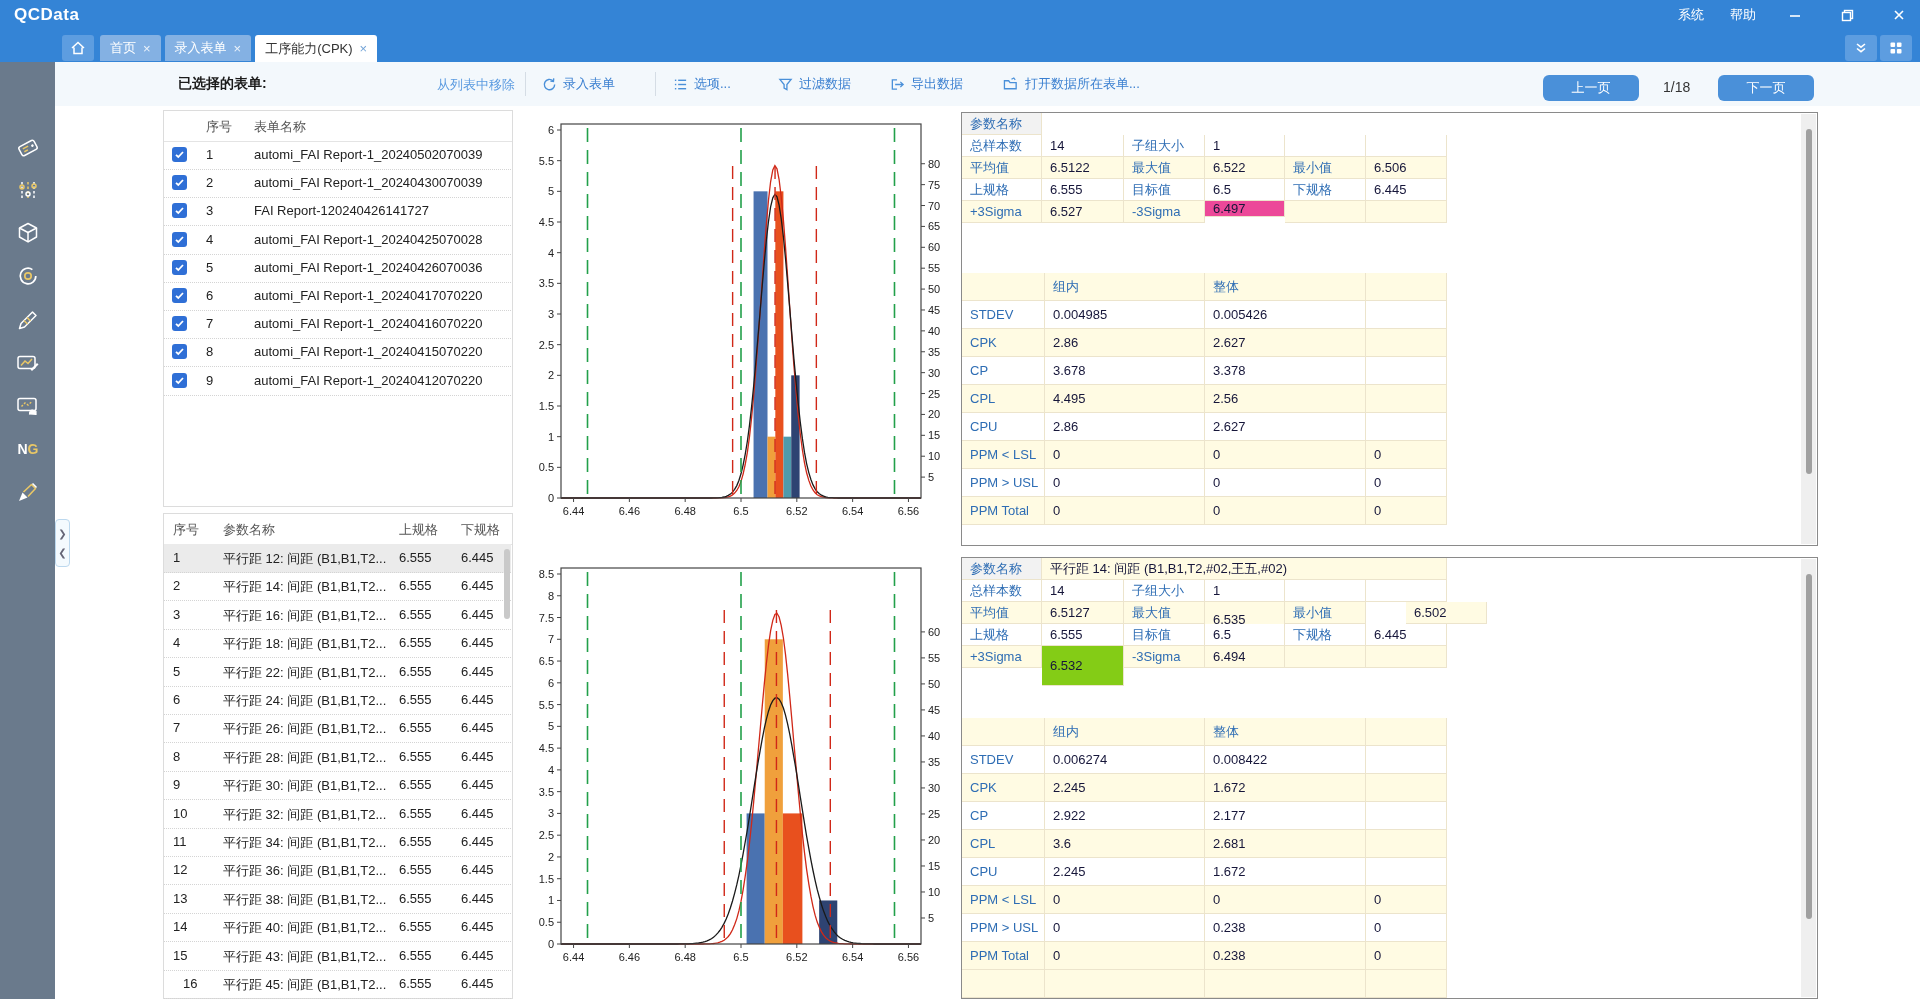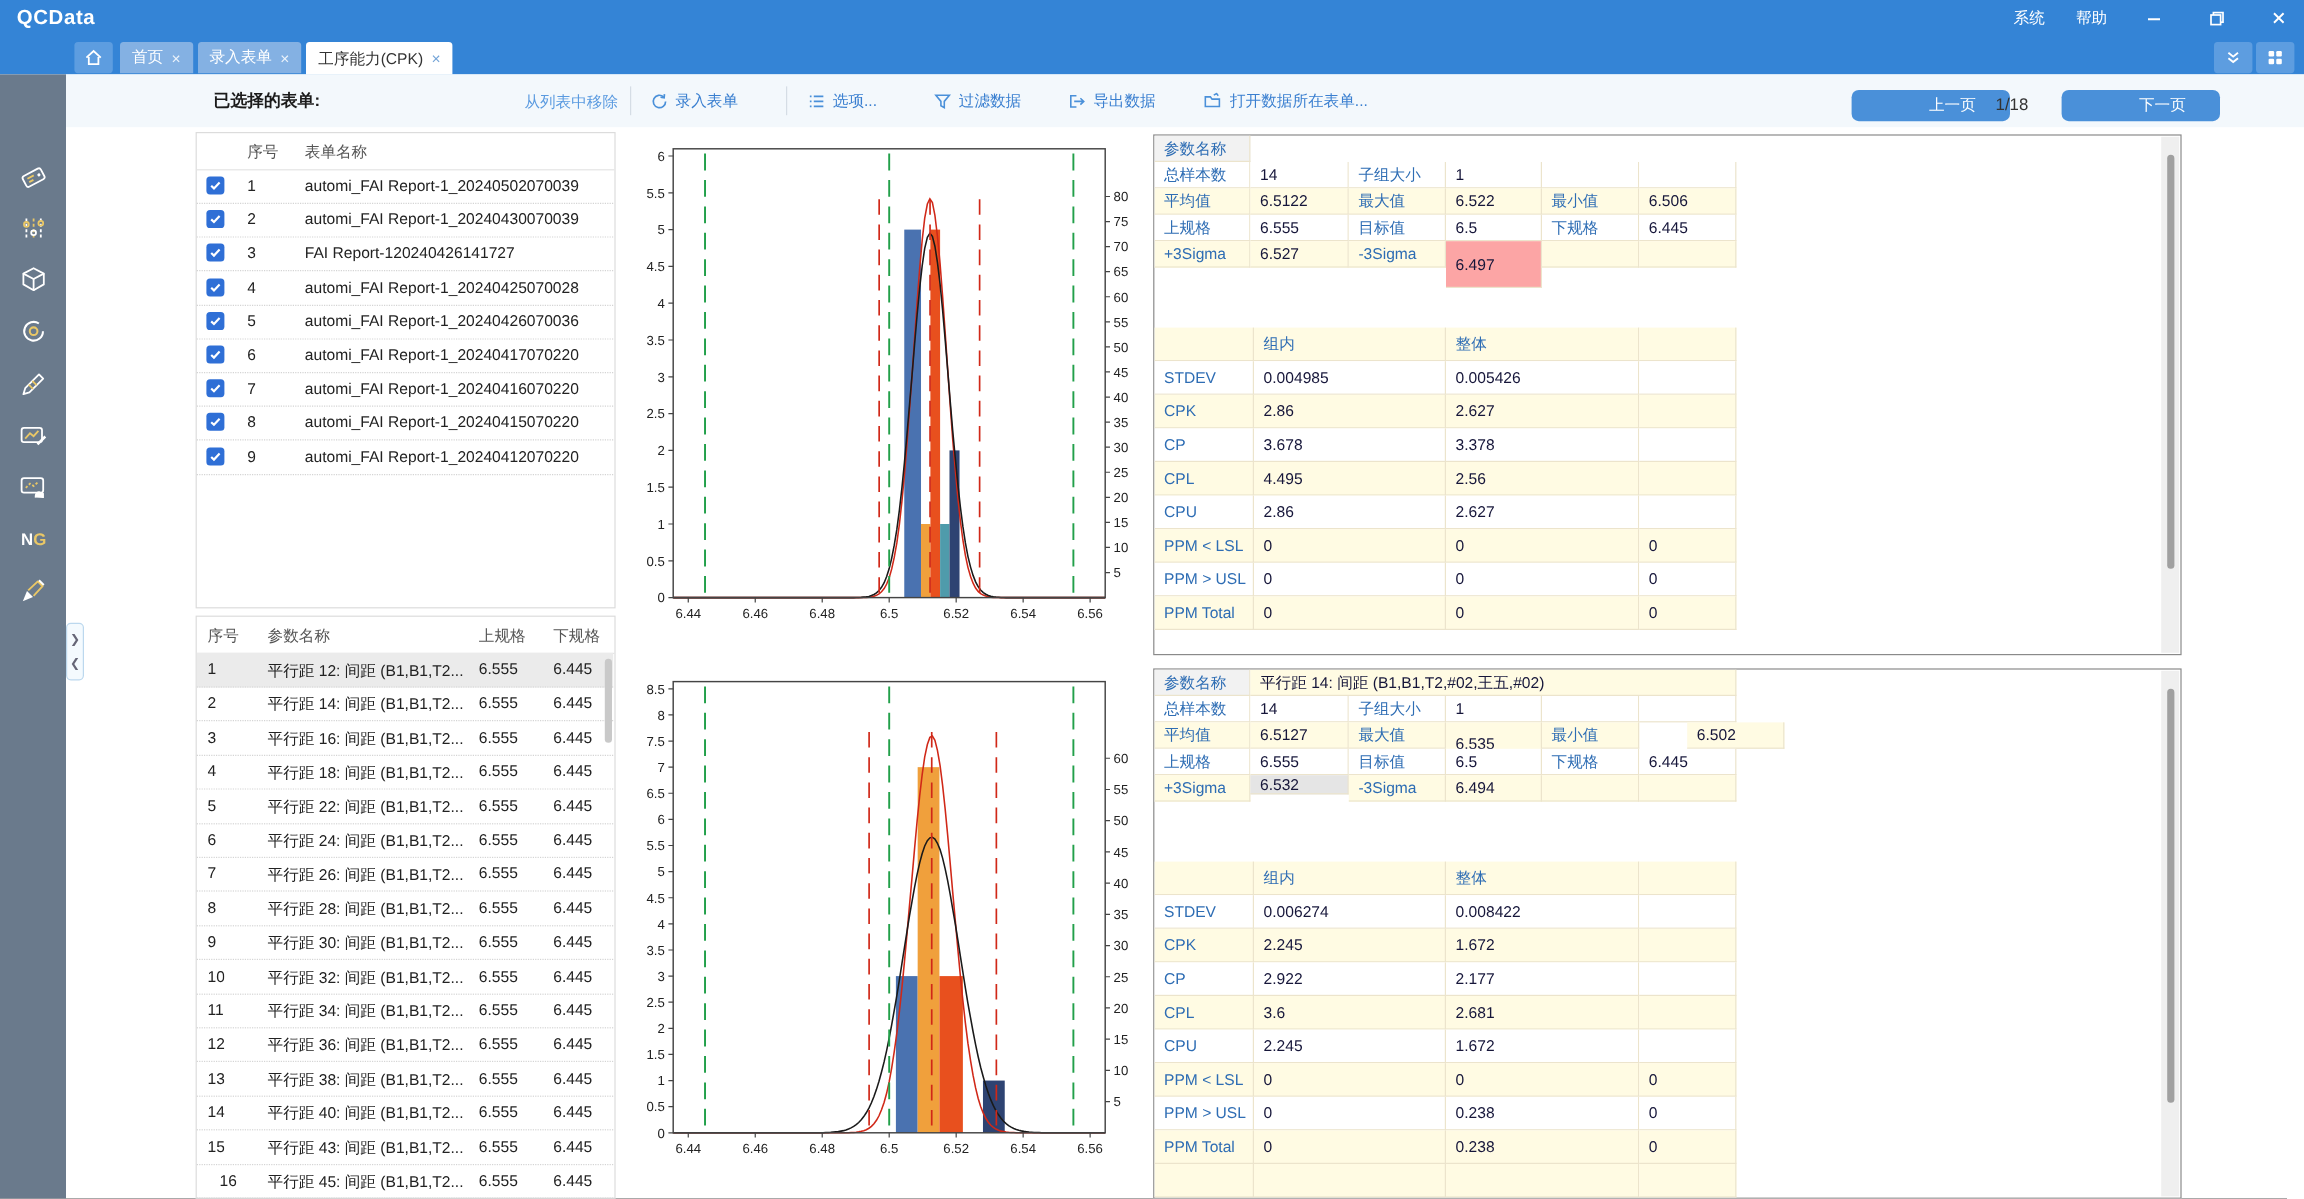--- a/index.html
+++ b/index.html
@@ -27,21 +27,21 @@
   
   .sidebar{position:absolute;left:0;top:62px;width:55px;height:937px;background:#6a7a8c;}
   .side-icon{position:absolute;left:14px;width:28px;height:28px;display:flex;align-items:center;justify-content:center;}
   
   .toolbar{position:absolute;left:55px;top:62px;width:1865px;height:44px;background:#f3f8fc;}
   .sel-label{position:absolute;left:123px;top:13px;font-size:14px;font-weight:700;color:#1b1b1b;}
   .link{position:absolute;top:14px;font-size:13px;color:#5a9ae0;}
   .tool-btn{position:absolute;top:9px;height:26px;display:flex;align-items:center;gap:6px;font-size:13px;color:#3a7fd0;}
   .tool-sep{position:absolute;top:10px;width:1px;height:24px;background:#d5dde5;}
   .pg-btn{position:absolute;top:13px;width:96px;height:26px;background:#4a90d9;border-radius:6px;color:#fff;
-          font-size:13px;display:flex;align-items:center;justify-content:center;padding-left:36px;}
+          font-size:13px;display:flex;align-items:center;justify-content:center;}
   .pg-num{position:absolute;top:17px;font-size:14px;color:#333;}
   
   .panel{position:absolute;background:#fff;border:1px solid #dcdcdc;box-sizing:border-box;}
   .grid-header{position:absolute;left:0;top:0;right:0;height:30px;border-bottom:1px solid #e4e4e4;
                font-size:13px;color:#555;}
   .gh-cell{position:absolute;top:7px;}
   .list-row{position:absolute;left:0;right:1px;height:28px;border-bottom:1px dotted #d4d4d4;font-size:13px;color:#222;}
   .lr-cell{position:absolute;top:6px;white-space:nowrap;overflow:hidden;}
   .cb{position:absolute;left:8px;top:6px;width:15px;height:15px;background:#2f6fd6;border-radius:3px;
       display:flex;align-items:center;justify-content:center;}
@@ -670,21 +670,21 @@
         <div class="scell val" style="width: 82px; height: 22px; background: rgb(255, 255, 255);">6.555</div>
         <div class="scell lbl" style="width: 81px; height: 22px; background: rgb(255, 255, 255);">目标值</div>
         <div class="scell val" style="width: 80px; height: 22px; background: rgb(255, 255, 255);">6.5</div>
         <div class="scell lbl" style="width: 81px; height: 22px; background: rgb(255, 255, 255);">下规格</div>
         <div class="scell val" style="width: 81px; height: 22px; background: rgb(255, 255, 255);">6.445</div>
       </div>
       <div class="srow" style="top: 88px; height: 22px;">
         <div class="scell lbl" style="width: 80px; height: 22px; background: rgb(255, 251, 227);">+3Sigma</div>
         <div class="scell val" style="width: 82px; height: 22px; background: rgb(255, 251, 227);">6.527</div>
         <div class="scell lbl" style="width: 81px; height: 22px; background: rgb(255, 251, 227);">-3Sigma</div>
-        <div class="scell val" style="width: 80px; height: 39px; background: #fca5a5;">6.497</div>
+        <div class="scell val" style="width: 80px; height: 16px; background: #ec4899;">6.497</div>
         <div class="scell lbl" style="width: 81px; height: 22px; background: rgb(255, 251, 227);"></div>
         <div class="scell val" style="width: 81px; height: 22px; background: rgb(255, 251, 227);"></div>
       </div>
       <div class="srow" style="top: 160px; height: 28px;">
         <div class="scell lbl" style="width: 83px; height: 28px; background: rgb(255, 251, 227);"></div>
         <div class="scell lbl" style="width: 160px; height: 28px; background: rgb(255, 251, 227);">组内</div>
         <div class="scell lbl" style="width: 161px; height: 28px; background: rgb(255, 251, 227);">整体</div>
         <div class="scell lbl" style="width: 81px; height: 28px; background: rgb(255, 251, 227);"></div>
       </div>
       <div class="srow" style="top: 188px; height: 28px;">
@@ -762,21 +762,21 @@
       <div class="srow" style="top: 66px; height: 22px;">
         <div class="scell lbl" style="width: 80px; height: 22px; background: rgb(255, 255, 255);">上规格</div>
         <div class="scell val" style="width: 82px; height: 22px; background: rgb(255, 255, 255);">6.555</div>
         <div class="scell lbl" style="width: 81px; height: 22px; background: rgb(255, 255, 255);">目标值</div>
         <div class="scell val" style="width: 80px; height: 22px; background: rgb(255, 255, 255);">6.5</div>
         <div class="scell lbl" style="width: 81px; height: 22px; background: rgb(255, 255, 255);">下规格</div>
         <div class="scell val" style="width: 81px; height: 22px; background: rgb(255, 255, 255);">6.445</div>
       </div>
       <div class="srow" style="top: 88px; height: 22px;">
         <div class="scell lbl" style="width: 80px; height: 22px; background: rgb(255, 251, 227);">+3Sigma</div>
-        <div class="scell val" style="width: 82px; height: 16px; background: #e5e5e5;">6.532</div>
+        <div class="scell val" style="width: 82px; height: 40px; background: #84cc16;">6.532</div>
         <div class="scell lbl" style="width: 81px; height: 22px; background: rgb(255, 251, 227);">-3Sigma</div>
         <div class="scell val" style="width: 80px; height: 22px; background: rgb(255, 251, 227);">6.494</div>
         <div class="scell lbl" style="width: 81px; height: 22px; background: rgb(255, 251, 227);"></div>
         <div class="scell val" style="width: 81px; height: 22px; background: rgb(255, 251, 227);"></div>
       </div>
       <div class="srow" style="top: 160px; height: 28px;">
         <div class="scell lbl" style="width: 83px; height: 28px; background: rgb(255, 251, 227);"></div>
         <div class="scell lbl" style="width: 160px; height: 28px; background: rgb(255, 251, 227);">组内</div>
         <div class="scell lbl" style="width: 161px; height: 28px; background: rgb(255, 251, 227);">整体</div>
         <div class="scell lbl" style="width: 81px; height: 28px; background: rgb(255, 251, 227);"></div>

